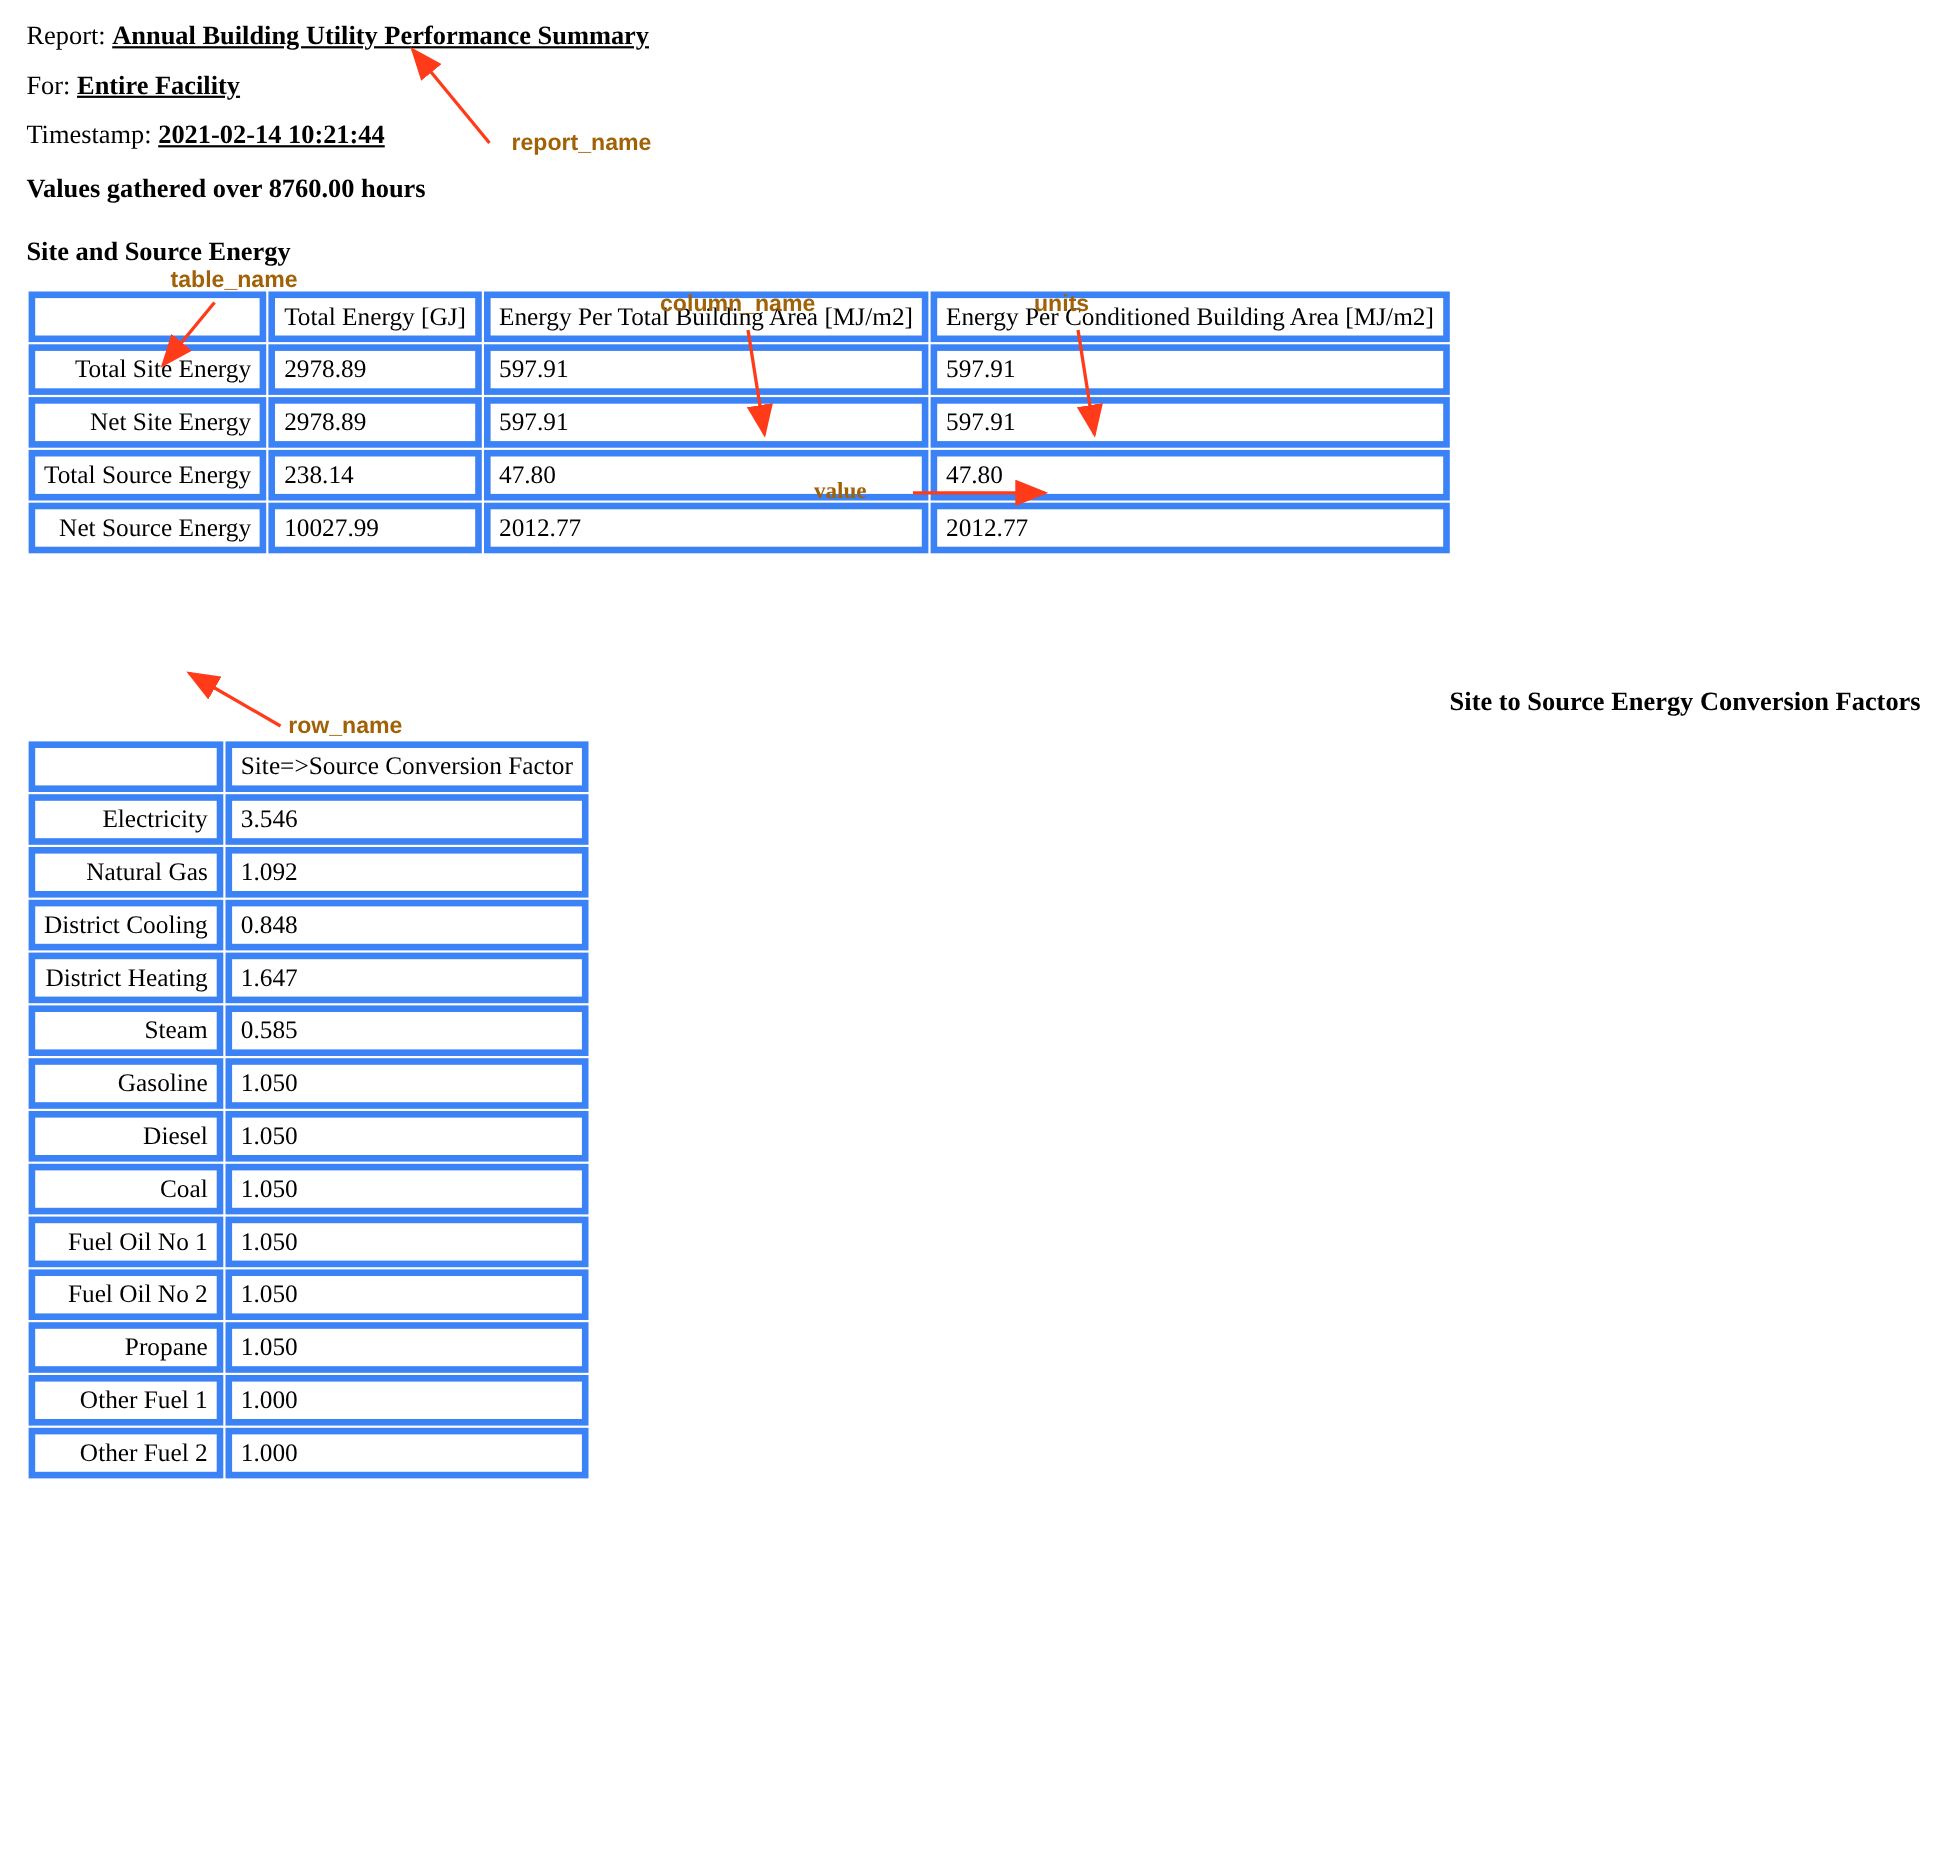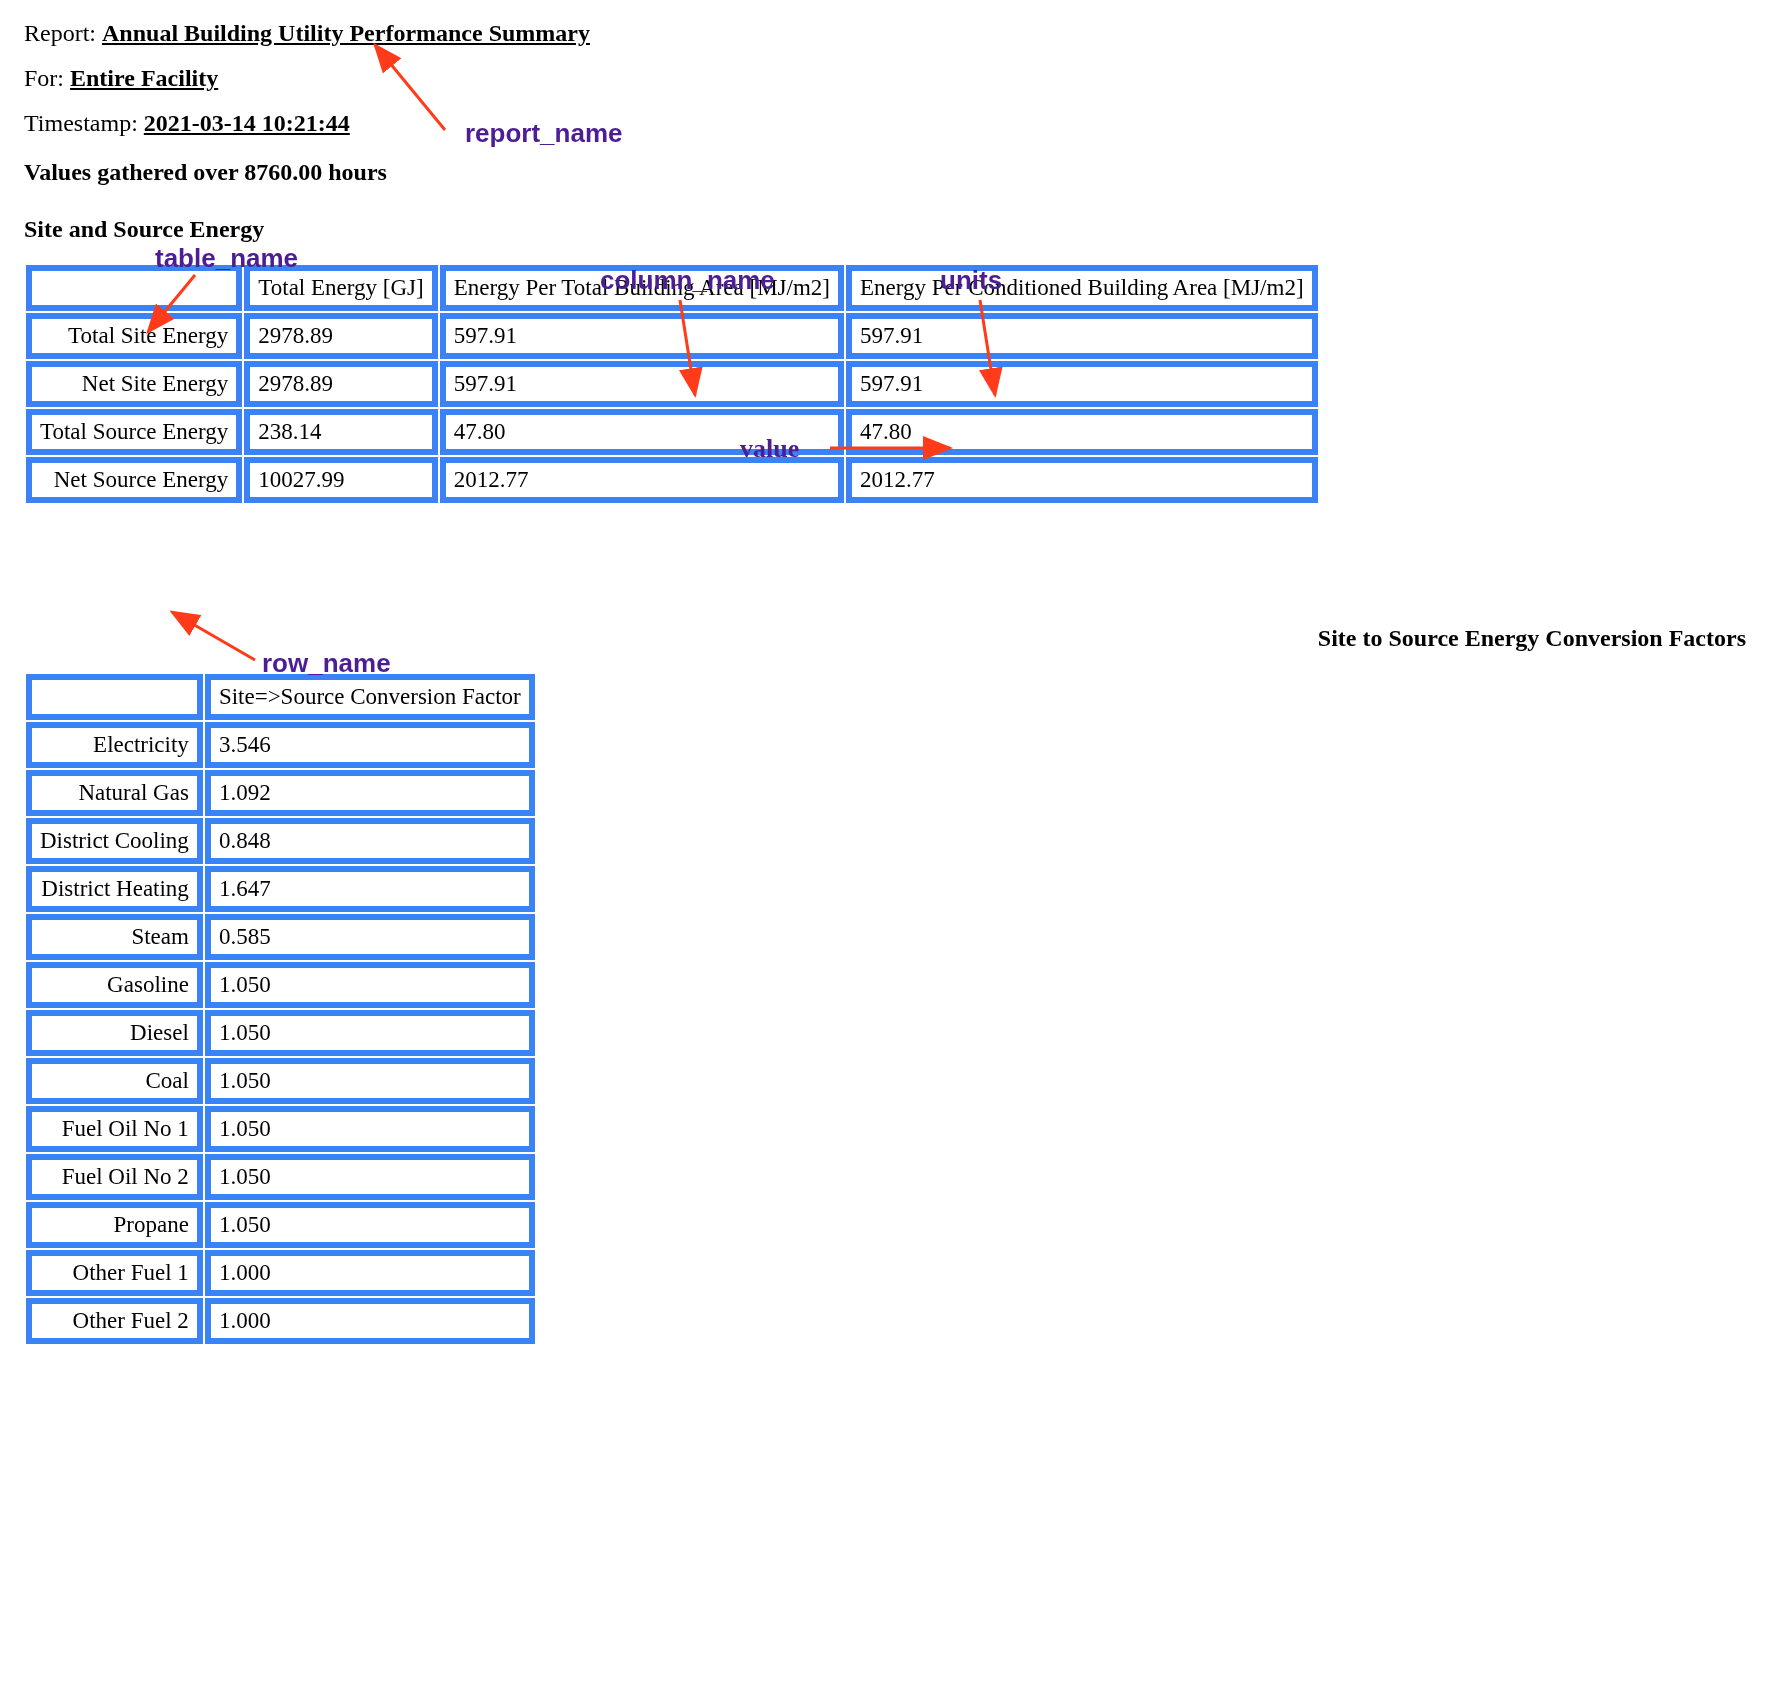--- a/index.html
+++ b/index.html
@@ -62,43 +62,43 @@
   
   .anno-layer {
     position: absolute;
     left: 0; top: 0;
     width: 1770px;
     height: 1690px;
     pointer-events: none;
   }
   .anno-label {
     position: absolute;
-    color: #4c1d95;
+    color: #a16207;
     font-family: Arial, Helvetica, sans-serif;
     font-weight: bold;
-    font-size: 26px;
+    font-size: 21px;
     white-space: nowrap;
     text-align: center;
   }
   .anno-svg {
     position: absolute;
     left: 0; top: 0;
   }
 </style>
 </head>
 <body>
 
 <p class="meta-line">
   <span class="label">Report: </span><span class="value">Annual Building Utility Performance Summary</span>
 </p>
 <p class="meta-line">
   <span class="label">For: </span><span class="value">Entire Facility</span>
 </p>
 <p class="meta-line">
-  <span class="label">Timestamp: </span><span class="value">2021-03-14 10:21:44</span>
+  <span class="label">Timestamp: </span><span class="value">2021-02-14 10:21:44</span>
 </p>
 <p class="bold-line">Values gathered over 8760.00 hours</p>
 
 <p class="table-title">Site and Source Energy</p>
 <table>
   <tbody>
       <tr>
     <td class="corner"></td>
     <td class="col-header">Total Energy [GJ]</td>
     <td class="col-header">Energy Per Total Building Area [MJ/m2]</td>

